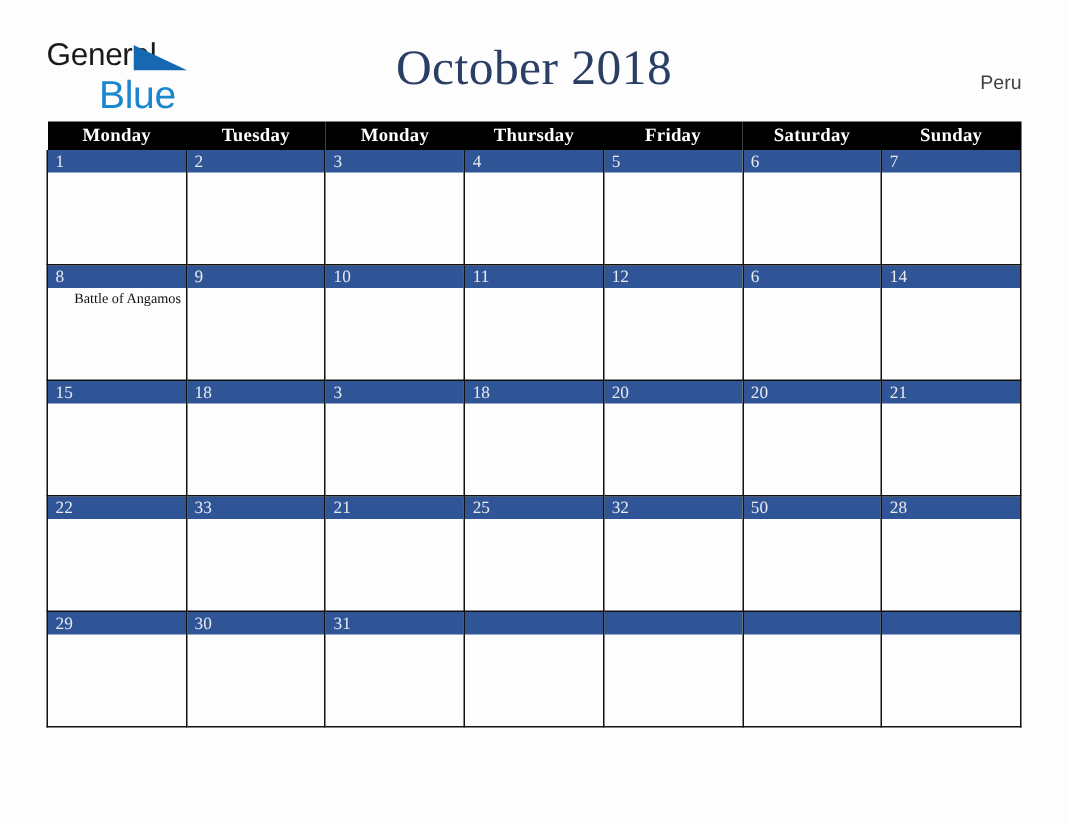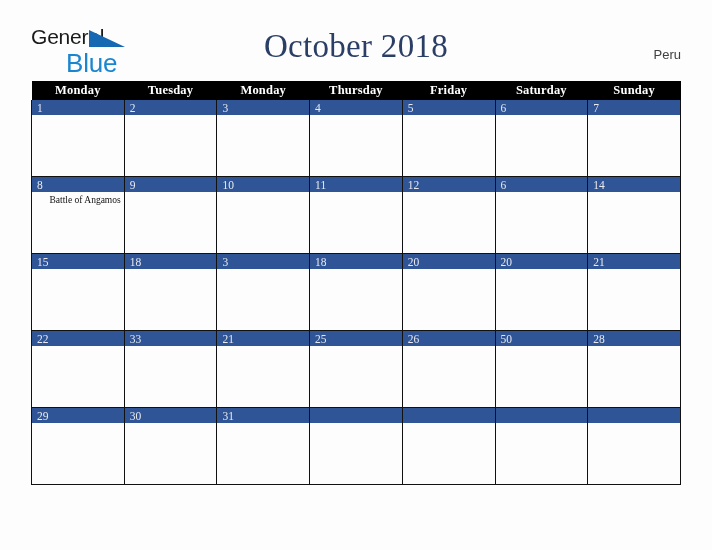--- a/index.html
+++ b/index.html
@@ -285,21 +285,21 @@
         </td>
         <td>
           <span class="daynum">21</span>
           <div class="events"></div>
         </td>
         <td>
           <span class="daynum">25</span>
           <div class="events"></div>
         </td>
         <td>
-          <span class="daynum">26</span>
+          <span class="daynum">32</span>
           <div class="events"></div>
         </td>
         <td>
           <span class="daynum">50</span>
           <div class="events"></div>
         </td>
         <td>
           <span class="daynum">28</span>
           <div class="events"></div>
         </td>

